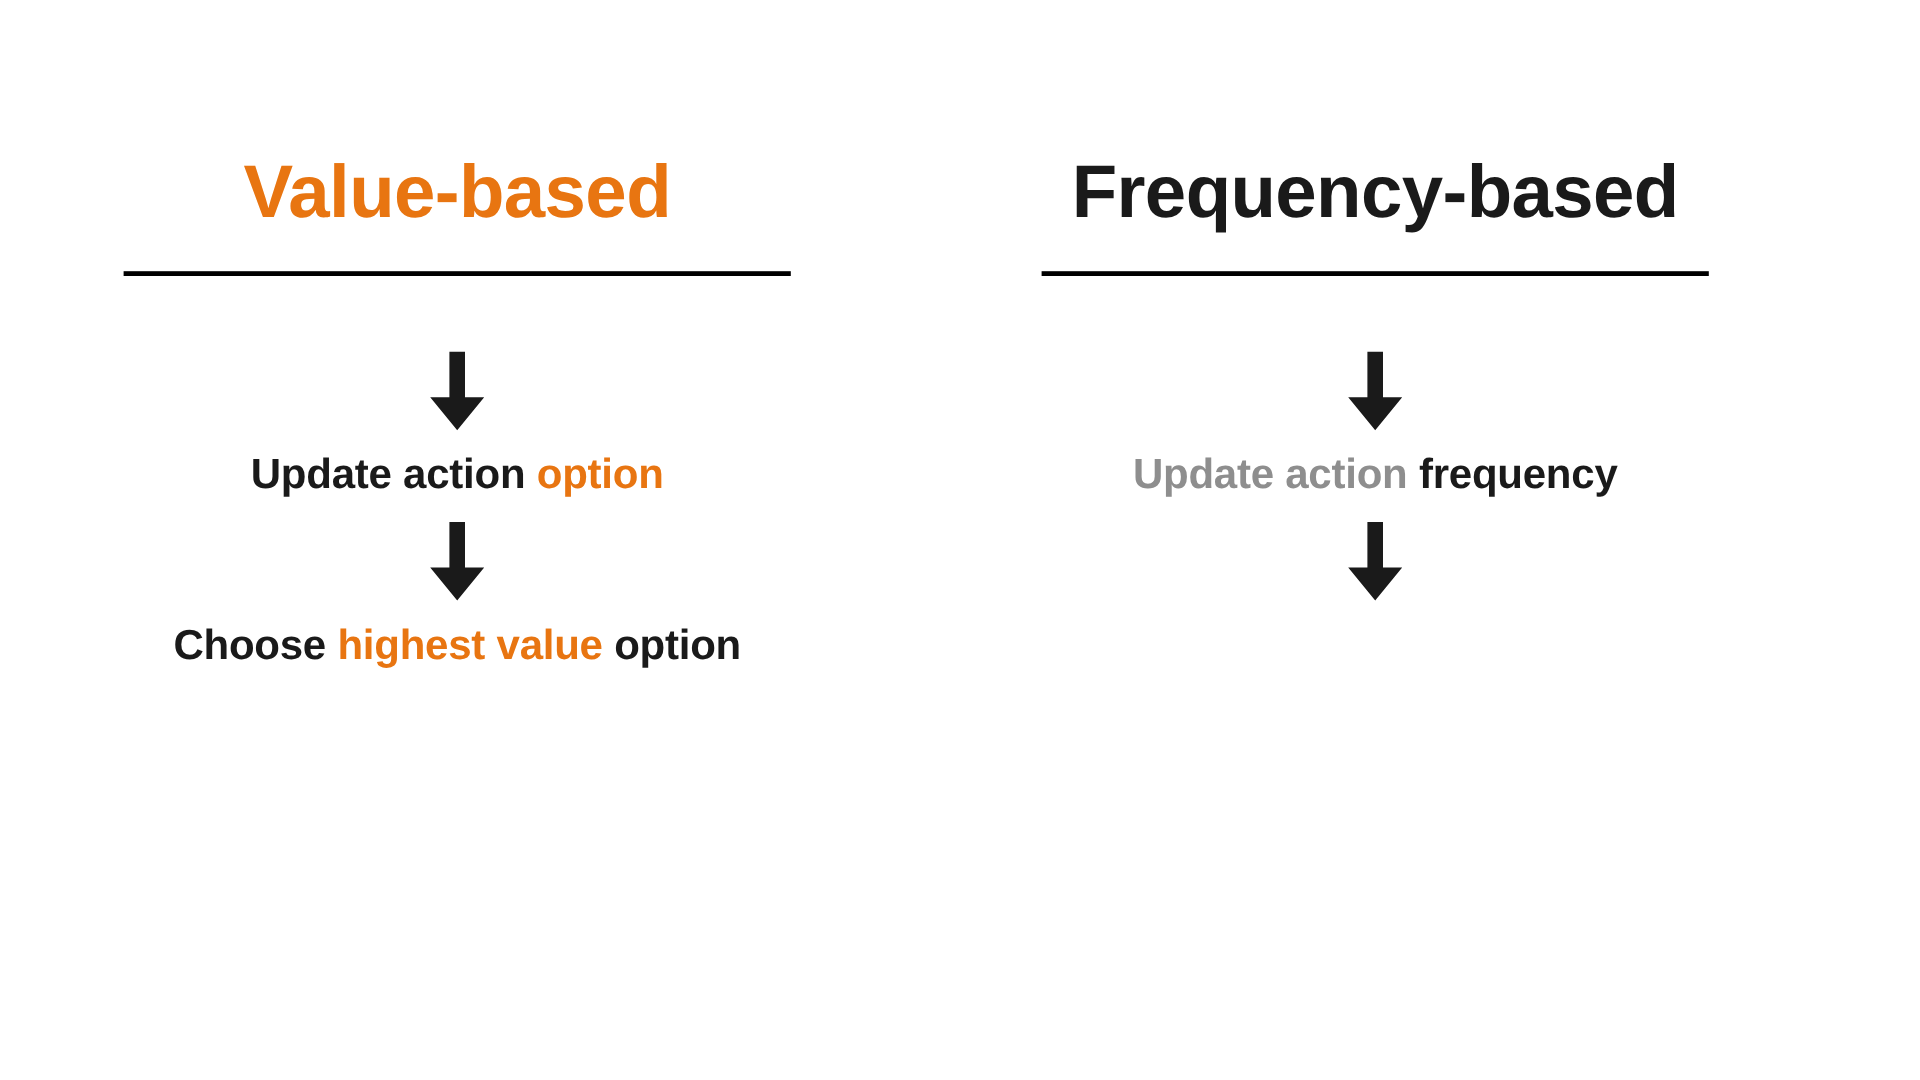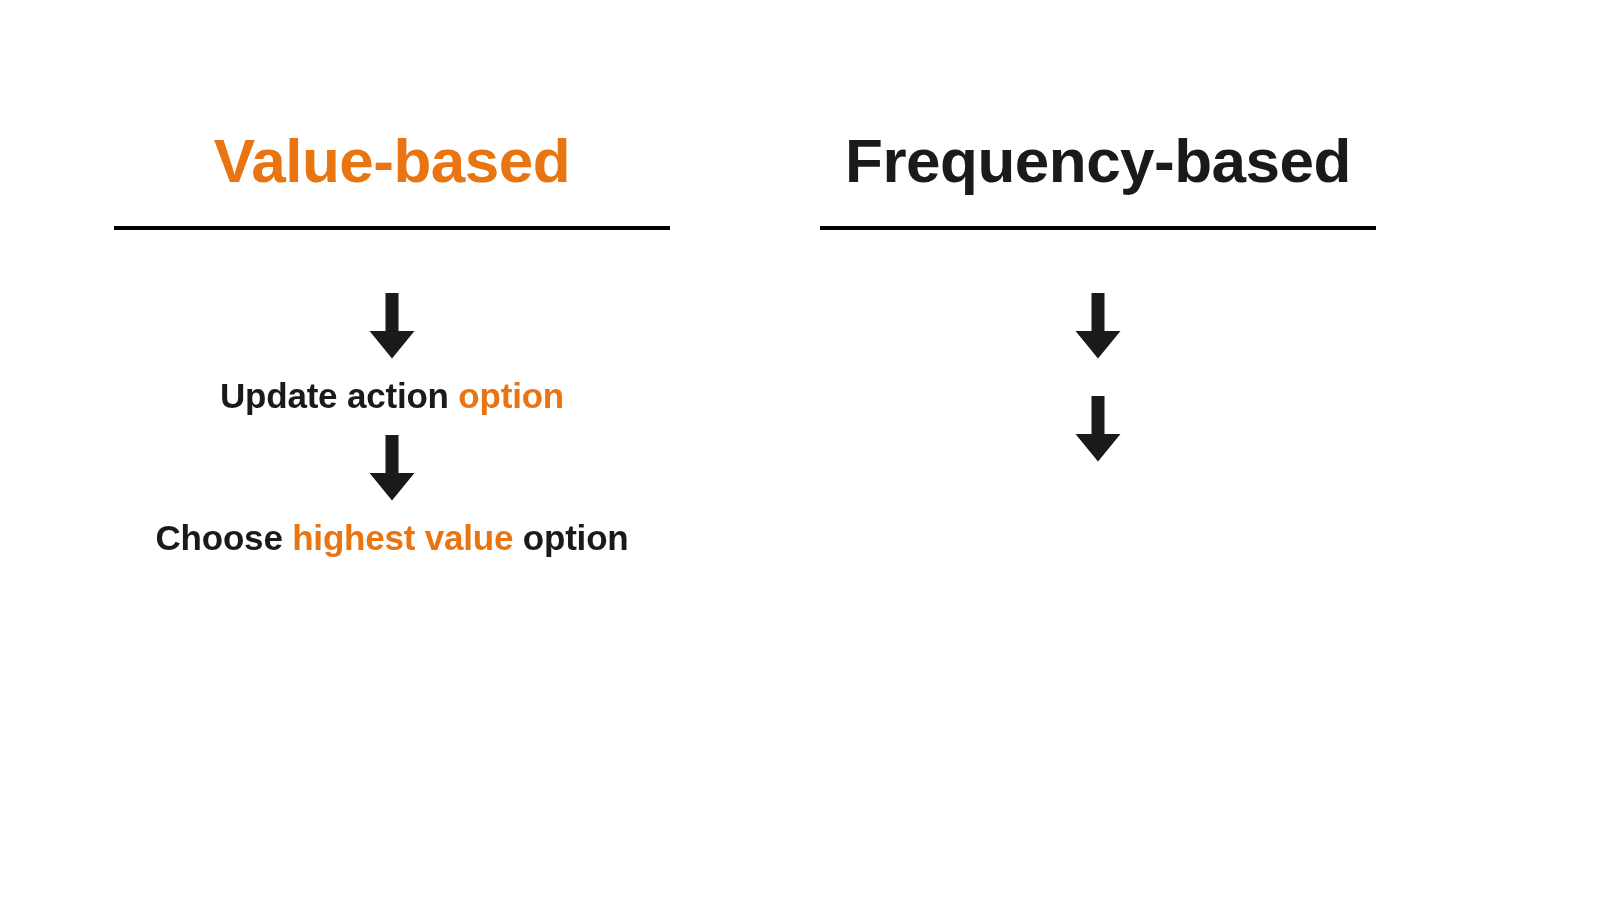--- a/index.html
+++ b/index.html
@@ -30,26 +30,26 @@
 
   .column {
     position: absolute;
     top: 130px;
     display: flex;
     flex-direction: column;
     align-items: center;
   }
 
   .column-left {
-    left: 114px;
+    left: 103px;
     width: 556px;
   }
 
   .column-right {
-    left: 820px;
+    left: 868px;
     width: 556px;
   }
 
   .col-title {
     font-size: 62px;
     font-weight: 700;
     line-height: 1.0;
     letter-spacing: -0.5px;
     white-space: nowrap;
     margin: 0;
@@ -145,20 +145,23 @@
 
     <div class="steps">
 
 
       <div class="arrow-wrap">
         <svg width="46" height="66" viewBox="0 0 46 66" xmlns="http://www.w3.org/2000/svg">
           <path class="arrow-shape" d="M16.5 0 H29.5 V38 H45.5 L23 65.5 L0.5 38 H16.5 Z"></path>
         </svg>
       </div>
 
+      <div class="step-text">
+        <span class="seg-gray">Update action</span><span>&nbsp;</span><span class="seg-dark">frequency</span>
+      </div>
 
       <div class="arrow-wrap">
         <svg width="46" height="66" viewBox="0 0 46 66" xmlns="http://www.w3.org/2000/svg">
           <path class="arrow-shape" d="M16.5 0 H29.5 V38 H45.5 L23 65.5 L0.5 38 H16.5 Z"></path>
         </svg>
       </div>
 
 
     </div>
   </div>

